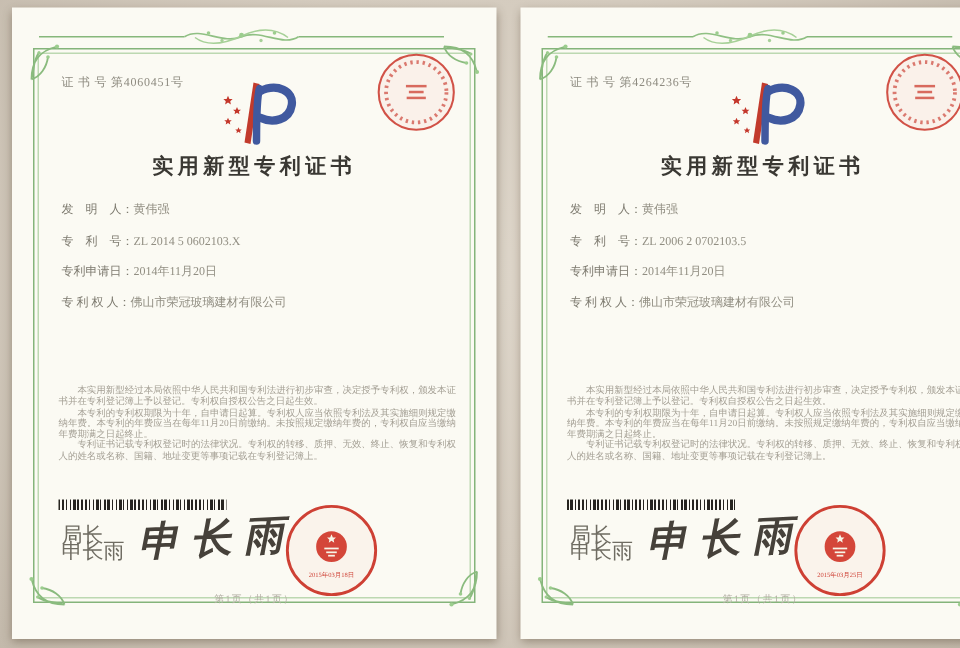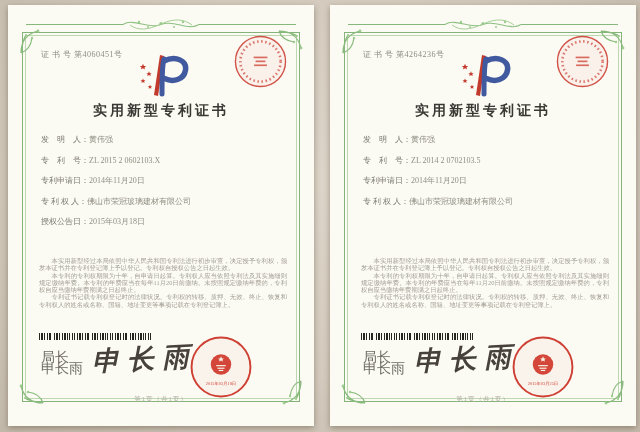--- a/index.html
+++ b/index.html
@@ -4,21 +4,21 @@
 <style>
   html,body{margin:0;padding:0;}
   body{
     width:640px;height:432px;overflow:hidden;
     background:radial-gradient(ellipse at 50% 42%, #ddd5c9 0%, #d4cbbe 55%, #c3b9ab 100%);
     font-family:"Liberation Serif","DejaVu Serif",serif;
   }
   .stage{display:flex;gap:16px;padding:5px 0 0 8px;}
   .cert{
     position:relative;flex:0 0 auto;width:306px;height:421px;
-    background:#fbfaf3;box-shadow:0 2px 6px rgba(80,65,45,.45);
+    background:#fbfaf3;box-shadow:0 2px 6px rgba(80,65,45,.45);padding-left:17px;
   }
   .garland{position:absolute;top:11px;left:18px;width:270px;height:16px;}
   .frame{position:absolute;top:27px;left:14px;right:14px;bottom:24px;border:1.5px solid #84b47a;}
   .frame::before{content:"";position:absolute;inset:2px;border:1px solid #bcd8b1;}
   .corner{position:absolute;width:28px;height:28px;}
   .c-tl{top:23px;left:10px;}
   .c-tr{top:23px;right:10px;transform:rotate(90deg);}
   .c-br{bottom:20px;right:10px;transform:rotate(180deg);}
   .c-bl{bottom:20px;left:10px;transform:rotate(270deg);}
   .certno{position:absolute;top:44px;left:33px;font-size:8px;color:#8e8b80;letter-spacing:.5px;}
@@ -110,24 +110,23 @@
         <path transform="translate(18,20) scale(0.85)" d="M0,-3.2 L0.95,-0.95 3.1,-0.95 1.5,0.45 1.9,2.6 0,1.3 -1.9,2.6 -1.5,0.45 -3.1,-0.95 -0.95,-0.95 Z"></path>
         <path transform="translate(12,27) scale(0.8)" d="M0,-3.2 L0.95,-0.95 3.1,-0.95 1.5,0.45 1.9,2.6 0,1.3 -1.9,2.6 -1.5,0.45 -3.1,-0.95 -0.95,-0.95 Z"></path>
         <path transform="translate(19,33) scale(0.7)" d="M0,-3.2 L0.95,-0.95 3.1,-0.95 1.5,0.45 1.9,2.6 0,1.3 -1.9,2.6 -1.5,0.45 -3.1,-0.95 -0.95,-0.95 Z"></path>
       </g>
     </svg>
 
     <div class="title">实用新型专利证书</div>
 
     <div class="fields">
       <div class="frow"><span class="flabel">发　明　人：</span><span class="fvalue">黄伟强</span></div>
-      <div class="frow"><span class="flabel">专　利　号：</span><span class="fvalue">ZL 2015 2 0602103.X</span></div>
+      <div class="frow"><span class="flabel">专　利　号：</span><span class="fvalue">ZL 2014 5 0602103.X</span></div>
       <div class="frow"><span class="flabel">专利申请日：</span><span class="fvalue">2014年11月20日</span></div>
       <div class="frow"><span class="flabel">专 利 权 人：</span><span class="fvalue">佛山市荣冠玻璃建材有限公司</span></div>
-      <div class="frow"><span class="flabel">授权公告日：</span><span class="fvalue">2015年03月18日</span></div>
     </div>
 
     <div class="bodytext">
       <p>本实用新型经过本局依照中华人民共和国专利法进行初步审查，决定授予专利权，颁发本证书并在专利登记簿上予以登记。专利权自授权公告之日起生效。</p>
       <p>本专利的专利权期限为十年，自申请日起算。专利权人应当依照专利法及其实施细则规定缴纳年费。本专利的年费应当在每年11月20日前缴纳。未按照规定缴纳年费的，专利权自应当缴纳年费期满之日起终止。</p>
       <p>专利证书记载专利权登记时的法律状况。专利权的转移、质押、无效、终止、恢复和专利权人的姓名或名称、国籍、地址变更等事项记载在专利登记簿上。</p>
     </div>
 
     <div class="barcode"></div>
 
@@ -214,21 +213,21 @@
         <path transform="translate(18,20) scale(0.85)" d="M0,-3.2 L0.95,-0.95 3.1,-0.95 1.5,0.45 1.9,2.6 0,1.3 -1.9,2.6 -1.5,0.45 -3.1,-0.95 -0.95,-0.95 Z"></path>
         <path transform="translate(12,27) scale(0.8)" d="M0,-3.2 L0.95,-0.95 3.1,-0.95 1.5,0.45 1.9,2.6 0,1.3 -1.9,2.6 -1.5,0.45 -3.1,-0.95 -0.95,-0.95 Z"></path>
         <path transform="translate(19,33) scale(0.7)" d="M0,-3.2 L0.95,-0.95 3.1,-0.95 1.5,0.45 1.9,2.6 0,1.3 -1.9,2.6 -1.5,0.45 -3.1,-0.95 -0.95,-0.95 Z"></path>
       </g>
     </svg>
 
     <div class="title">实用新型专利证书</div>
 
     <div class="fields">
       <div class="frow"><span class="flabel">发　明　人：</span><span class="fvalue">黄伟强</span></div>
-      <div class="frow"><span class="flabel">专　利　号：</span><span class="fvalue">ZL 2014 2 0702103.5</span></div>
+      <div class="frow"><span class="flabel">专　利　号：</span><span class="fvalue">ZL 2006 2 0702103.5</span></div>
       <div class="frow"><span class="flabel">专利申请日：</span><span class="fvalue">2014年11月20日</span></div>
       <div class="frow"><span class="flabel">专 利 权 人：</span><span class="fvalue">佛山市荣冠玻璃建材有限公司</span></div>
     </div>
 
     <div class="bodytext">
       <p>本实用新型经过本局依照中华人民共和国专利法进行初步审查，决定授予专利权，颁发本证书并在专利登记簿上予以登记。专利权自授权公告之日起生效。</p>
       <p>本专利的专利权期限为十年，自申请日起算。专利权人应当依照专利法及其实施细则规定缴纳年费。本专利的年费应当在每年11月20日前缴纳。未按照规定缴纳年费的，专利权自应当缴纳年费期满之日起终止。</p>
       <p>专利证书记载专利权登记时的法律状况。专利权的转移、质押、无效、终止、恢复和专利权人的姓名或名称、国籍、地址变更等事项记载在专利登记簿上。</p>
     </div>
 

